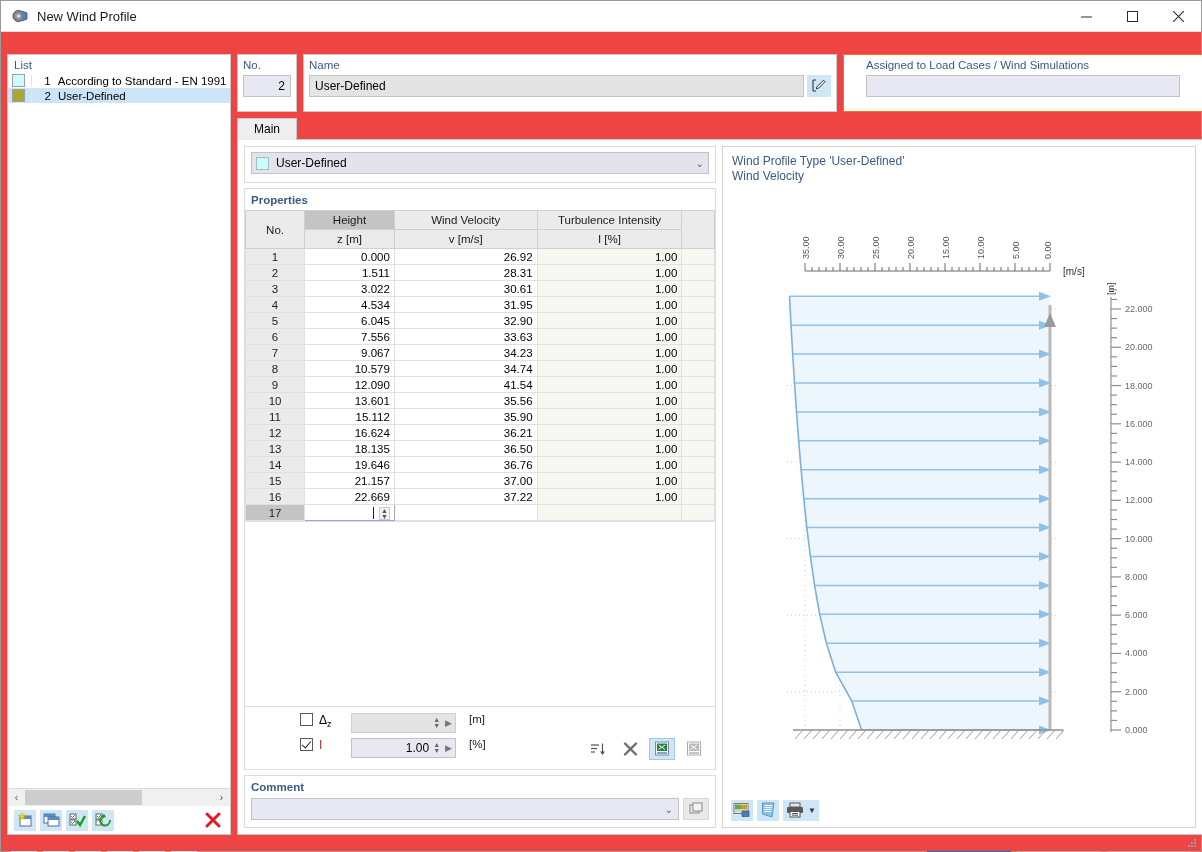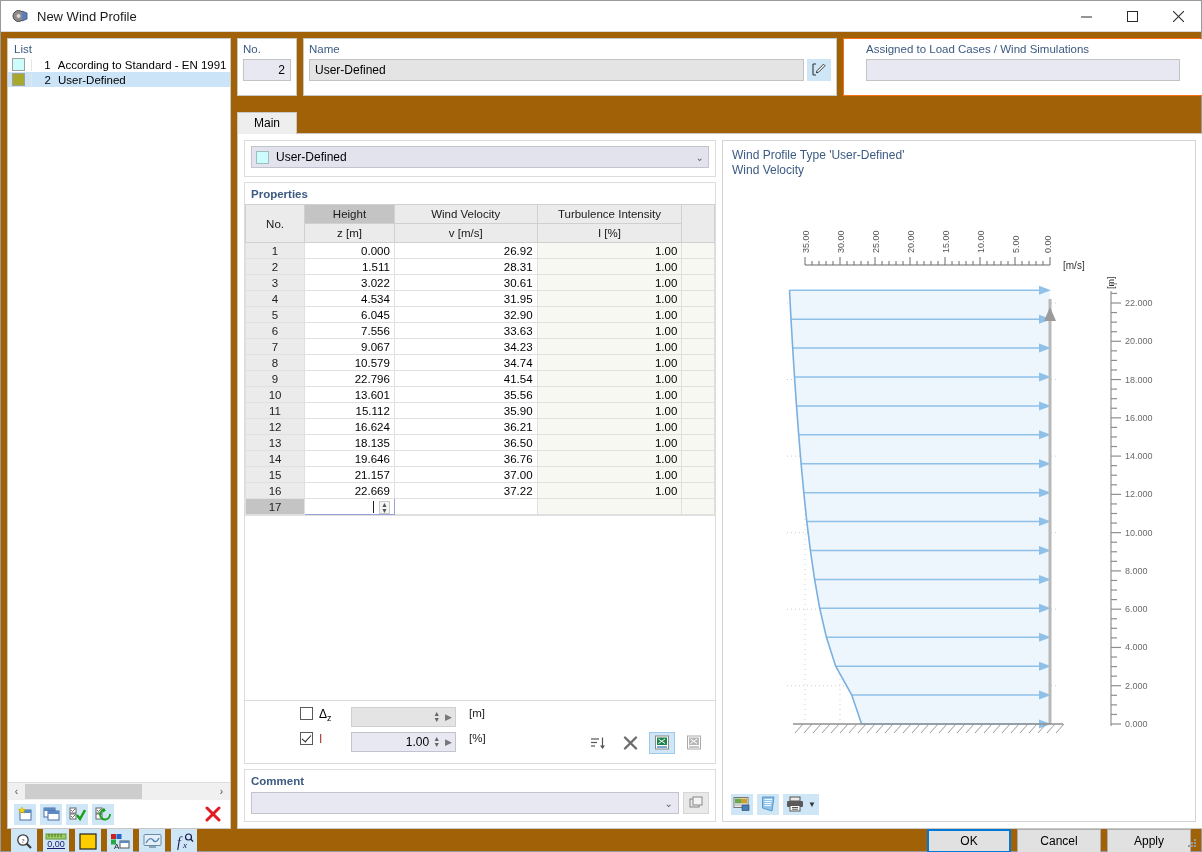--- a/index.html
+++ b/index.html
@@ -5,22 +5,22 @@
   * { box-sizing: border-box; }
   html, body { margin:0; padding:0; }
   body {
     width:1202px; height:852px;
     font-family:"Liberation Sans", sans-serif;
     font-size:12px;
     background:#f0f0f0;
     color:#000;
     overflow:hidden;
   }
-  .window { width:1202px; height:852px; background:#a16207; display:flex; flex-direction:column;
-            border:1px solid #9a9a9a; position:relative; }
+  .window { width:1202px; height:852px; background:#ef4444; display:flex; flex-direction:column;
+            border:1px solid #9a9a9a; position:relative;gap:16px; }
 
   
   .titlebar { height:31px; background:#ffffff; display:flex; align-items:center;
               border-bottom:1px solid #dcdcdc; flex:0 0 31px; }
   .title-icon { width:18px; height:18px; margin-left:10px; margin-right:8px; position:relative; }
   .title-text { font-size:13px; color:#1a1a1a; }
   .title-spacer { flex:1; }
   .winbtn { width:46px; height:31px; display:flex; align-items:center; justify-content:center;
             font-size:13px; color:#2b2b2b; }
 
@@ -61,21 +61,21 @@
          align-items:center; padding:0 5px; font-size:12px; }
   .fld.ro { background:#e4e4e4; }
   .fld.num { justify-content:flex-end; background:#e8e8f2; }
   .fld.blank { background:#e8e8f2; }
   .name-row { display:flex; gap:3px; }
   .name-row .fld { flex:1; }
   .edit-btn { width:24px; height:22px; background:#cfe6f7; display:flex; align-items:center;
               justify-content:center; }
 
   
-  .tabs { display:flex; margin-top:15px; height:22px; align-items:center; }
+  .tabs { display:flex; margin-top:5px; height:22px; align-items:center; }
   .tab { background:#eeeeee; border:1px solid #c8c8c8; border-bottom:none; padding:3px 16px 4px;
          font-size:12px; position:relative; top:1px; z-index:2; }
 
   
   .content { flex:1; background:#fff; border:1px solid #c8c8c8; display:flex; padding:6px;
              gap:6px; margin-bottom:0; }
   .col-left { width:472px; display:flex; flex-direction:column; }
   .col-right { flex:1; display:flex; flex-direction:column; border:1px solid #d4d4d4;
                background:#fff; }
 
@@ -382,21 +382,21 @@
                   </tr>
                 <tr>
                     <td class="cno">8</td>
                     <td class="cz">10.579</td>
                     <td class="cv">34.74</td>
                     <td class="ci">1.00</td>
                     <td class="cx"></td>
                   </tr>
                 <tr>
                     <td class="cno">9</td>
-                    <td class="cz">22.796</td>
+                    <td class="cz">12.090</td>
                     <td class="cv">41.54</td>
                     <td class="ci">1.00</td>
                     <td class="cx"></td>
                   </tr>
                 <tr>
                     <td class="cno">10</td>
                     <td class="cz">13.601</td>
                     <td class="cv">35.56</td>
                     <td class="ci">1.00</td>
                     <td class="cx"></td>

